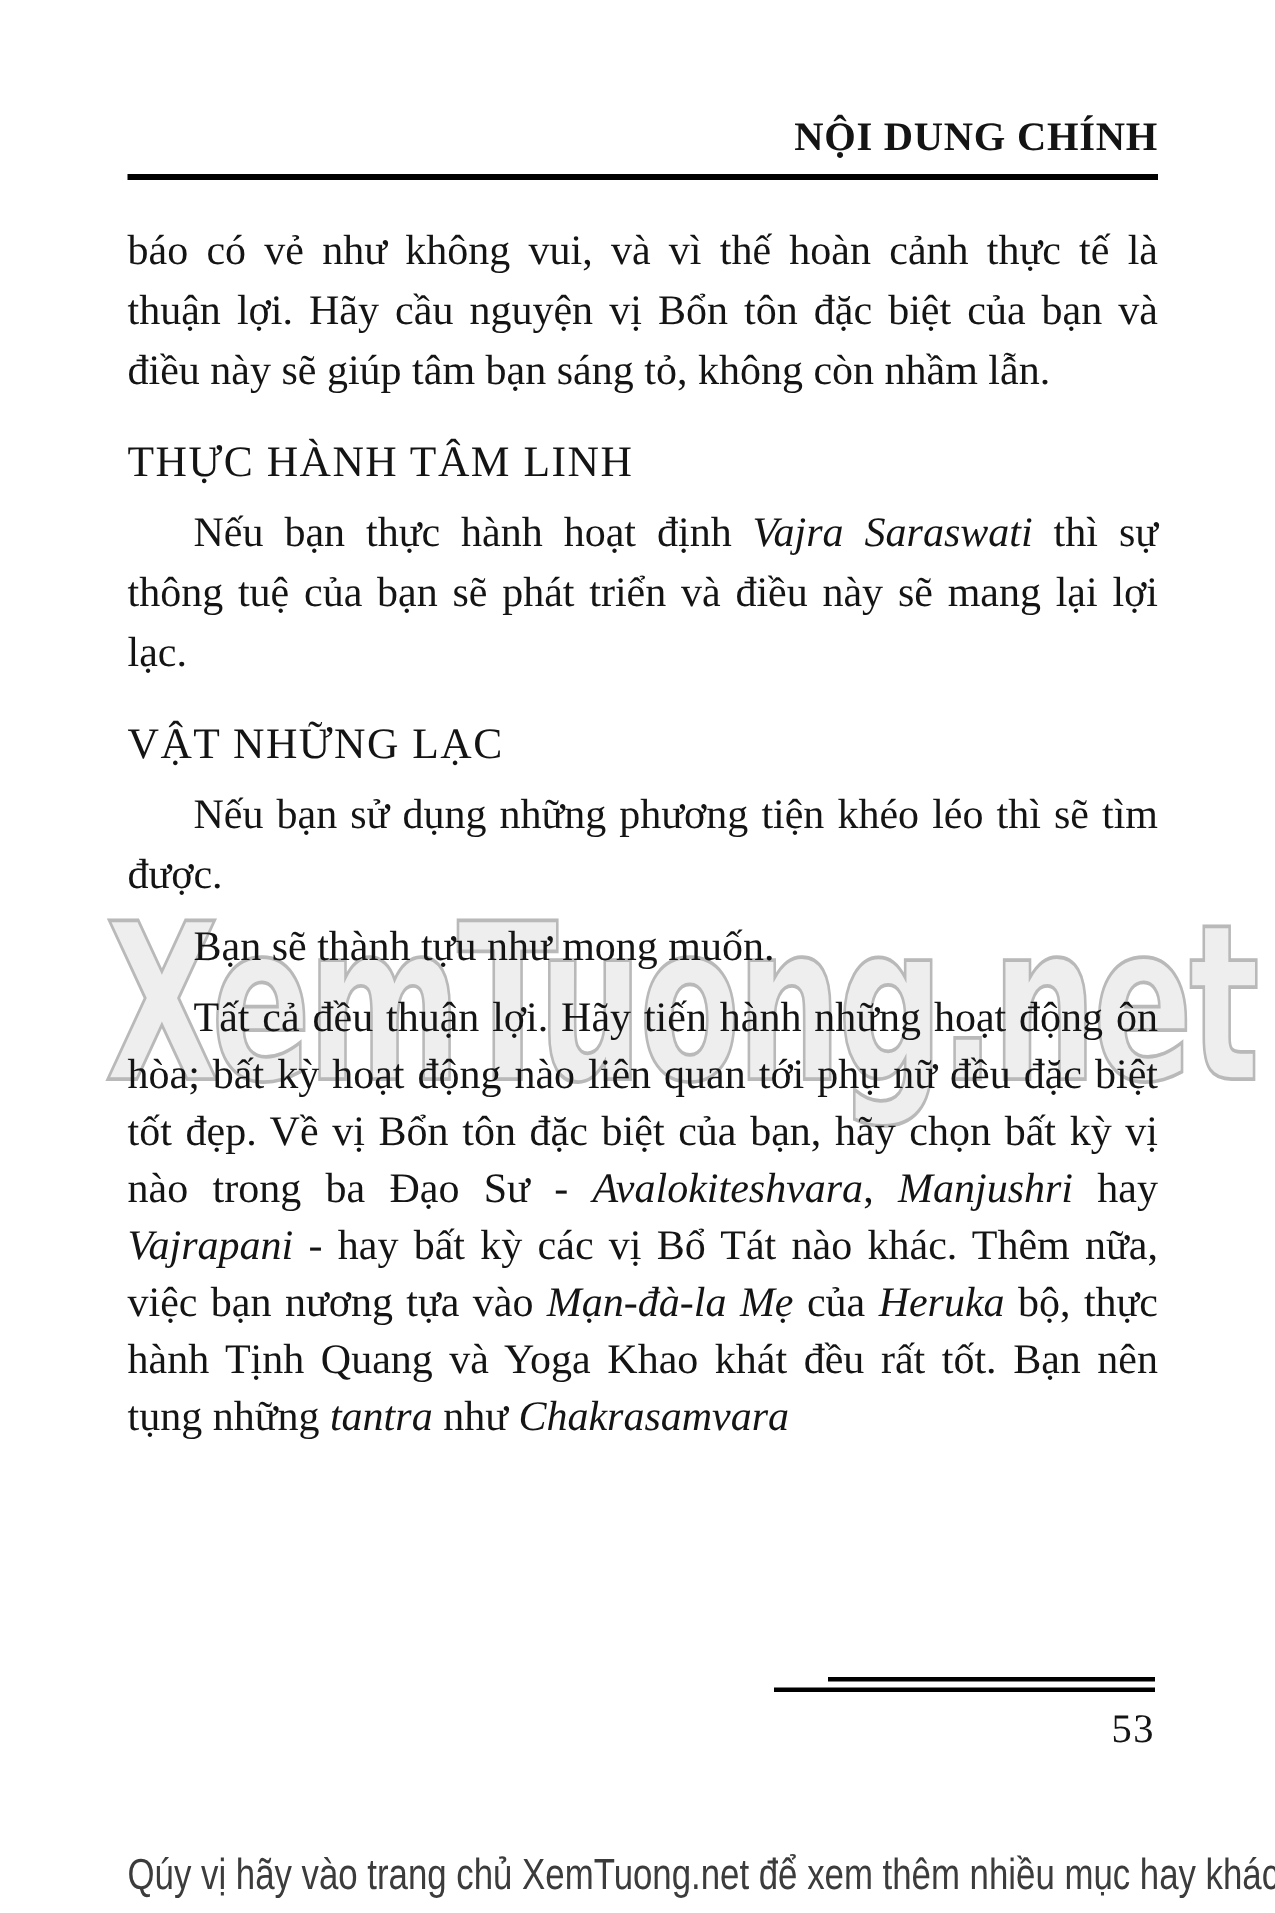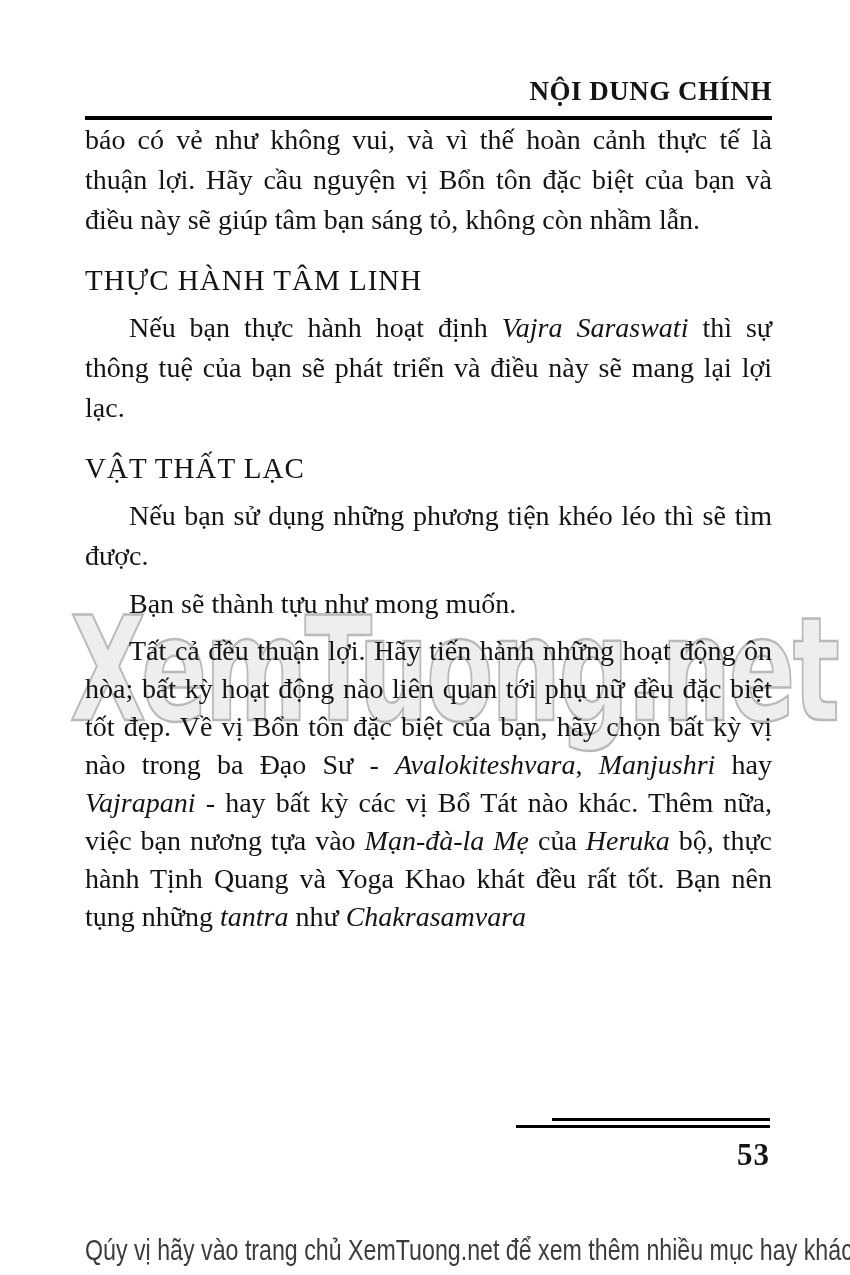--- a/index.html
+++ b/index.html
@@ -45,21 +45,21 @@
     background: var(--rule, #000000);
     margin-top: 8px;
   }
   .body-par {
     margin: 8px 0 0 0;
     font-size: 28px;
     line-height: 40px;
     text-align: justify;
     text-align-last: left;
   }
-  .body-par.intro { margin-top: 0; text-indent: 0; }
+  .body-par.intro { margin-top: 28px; text-indent: 0; }
   .body-par.indent { text-indent: 44px; }
   .heading {
     margin: 20px 0 0 0;
     font-size: 29px;
     font-weight: normal;
     line-height: 40px;
     letter-spacing: 1px;
     padding-left: 36px;
     text-indent: -36px;
     text-align: left;
@@ -70,22 +70,22 @@
     position: absolute;
     top: 1118px;
     right: 80px;
     z-index: 1;
     text-align: right;
   }
   .rule-a { width: 218px; height: 3px; background: var(--rule, #000); margin-left: auto; }
   .rule-b { width: 254px; height: 3px; background: var(--rule, #000); margin-left: auto; margin-top: 4px; }
   .page-number {
     margin-top: 9px;
-    font-weight: bold;
-    font-size: 31px;
+    font-weight: normal;
+    font-size: 27px;
     letter-spacing: 1px;
   }
   .footer-note {
     position: absolute;
     left: 0; right: 0;
     bottom: 8px;
     z-index: 1;
     text-align: center;
     font-family: "Liberation Sans", "DejaVu Sans", sans-serif;
     font-size: 29px;
@@ -109,21 +109,21 @@
     </header>
 
     <p class="body-par intro">báo có vẻ như không vui, và vì thế hoàn cảnh thực tế là thuận lợi. Hãy cầu nguyện vị Bổn tôn đặc biệt của bạn và điều này sẽ giúp tâm bạn sáng tỏ, không còn nhầm lẫn.</p>
 
     <main id="sections">
         <section class="section">
           <h2 class="heading">THỰC HÀNH TÂM LINH</h2>
           <p class="body-par indent"><span>Nếu bạn thực hành hoạt định </span><em>Vajra Saraswati</em><span> thì sự thông tuệ của bạn sẽ phát triển và điều này sẽ mang lại lợi lạc.</span></p>
         </section>
         <section class="section">
-          <h2 class="heading">VẬT THẤT LẠC</h2>
+          <h2 class="heading">VẬT NHỮNG LẠC</h2>
           <p class="body-par indent"><span>Nếu bạn sử dụng những phương tiện khéo léo thì sẽ tìm được.</span></p>
         </section>
         <section class="section">
           <p class="body-par indent"><span>Bạn sẽ thành tựu như mong muốn.</span></p>
         </section>
         <section class="section">
           <p class="body-par indent"><span>Tất cả đều thuận lợi. Hãy tiến hành những hoạt động ôn hòa; bất kỳ hoạt động nào liên quan tới phụ nữ đều đặc biệt tốt đẹp. Về vị Bổn tôn đặc biệt của bạn, hãy chọn bất kỳ vị nào trong ba Đạo Sư - </span><em>Avalokiteshvara</em><span>, </span><em>Manjushri</em><span> hay </span><em>Vajrapani</em><span> - hay bất kỳ các vị Bổ Tát nào khác. Thêm nữa, việc bạn nương tựa vào </span><em>Mạn-đà-la Mẹ</em><span> của </span><em>Heruka</em><span> bộ, thực hành Tịnh Quang và Yoga Khao khát đều rất tốt. Bạn nên tụng những </span><em>tantra</em><span> như </span><em>Chakrasamvara</em></p>
         </section>
       </main>
   </div>

